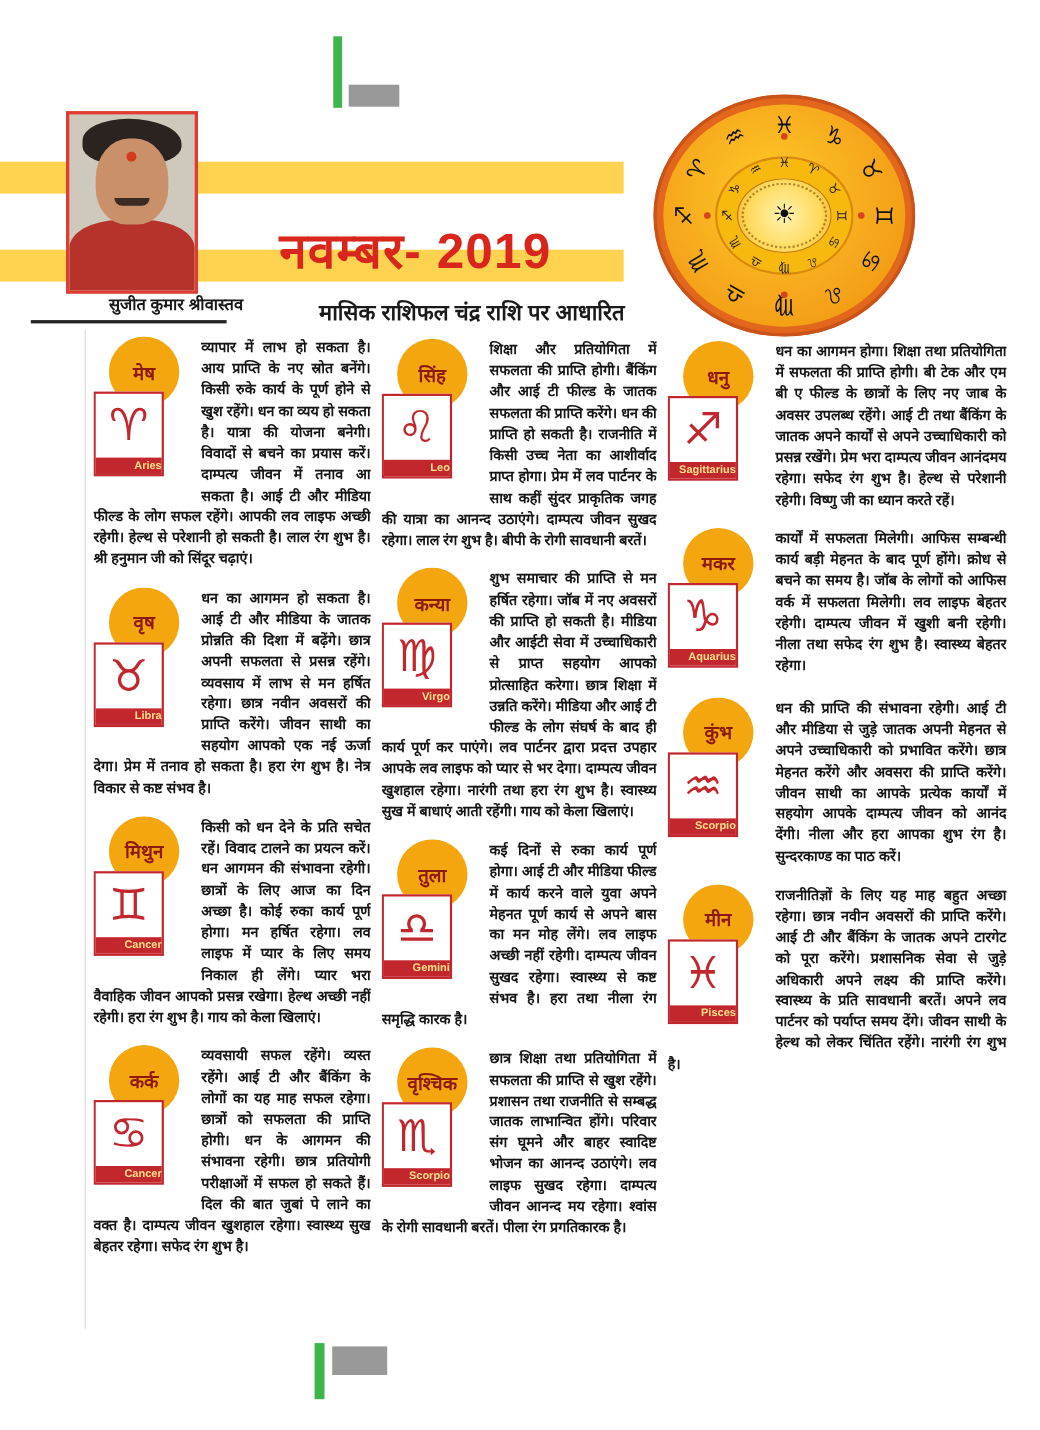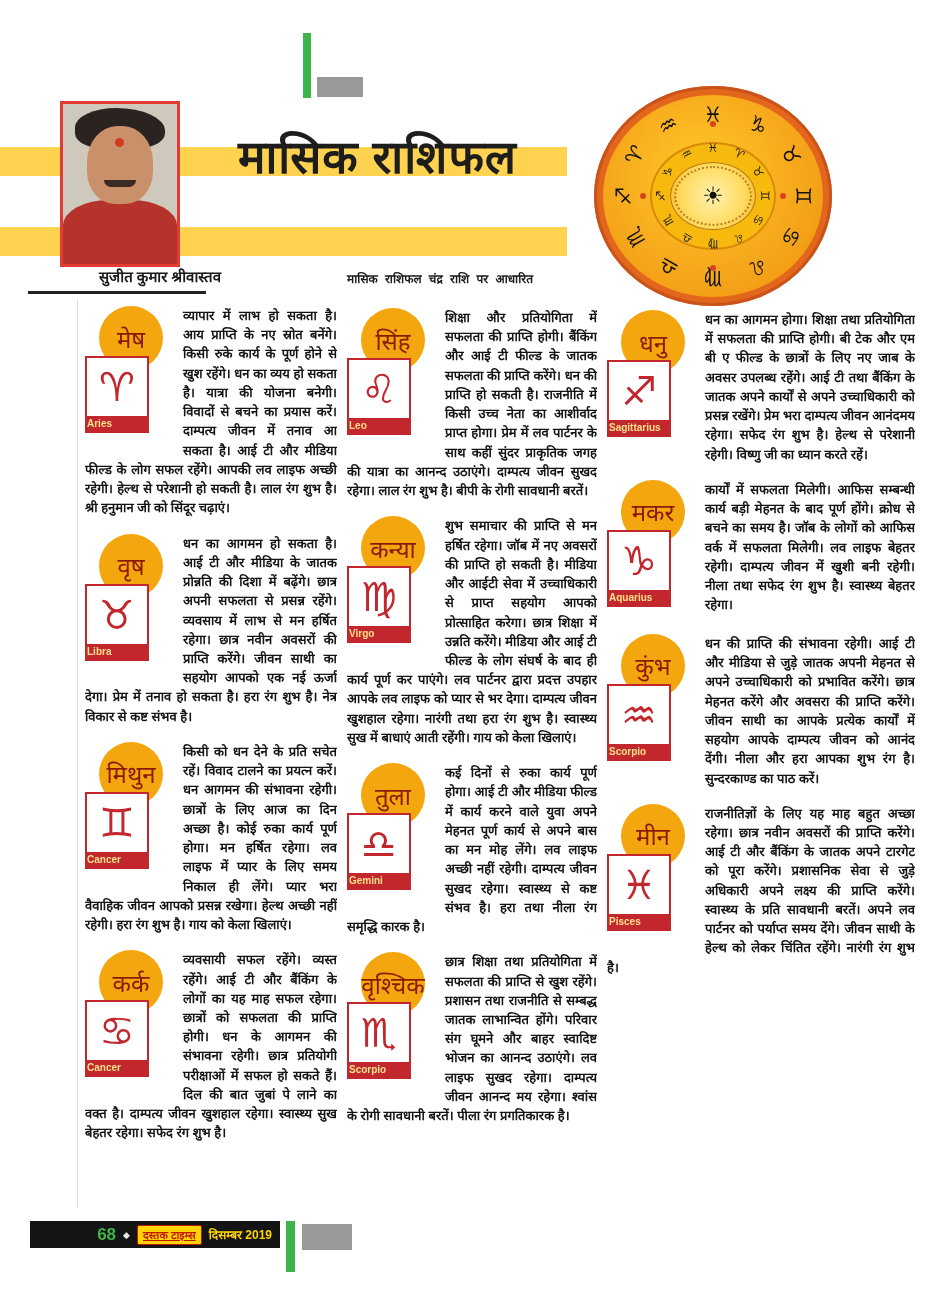--- a/index.html
+++ b/index.html
@@ -28,21 +28,21 @@
   .photo .tilak{position:absolute;left:52px;top:34px;width:9px;height:9px;background:#d43a1e;border-radius:50%;}
   .photo .mustache{position:absolute;left:41px;top:76px;width:32px;height:7px;background:#3a2c24;border-radius:0 0 8px 8px;}
   .photo .shirt{position:absolute;left:0px;top:96px;width:114px;height:64px;background:#b5332b;border-radius:40% 40% 0 0;}
 
   .title1{position:absolute;left:190px;top:124px;width:375px;text-align:center;
           font-size:46px;font-weight:bold;color:#1d1d1b;z-index:2;letter-spacing:1px;}
   .title2{position:absolute;left:190px;top:196px;width:375px;text-align:center;
           font-size:45px;font-weight:bold;color:var(--red);z-index:2;letter-spacing:1px;}
   .author{position:absolute;left:36px;top:266px;width:185px;text-align:right;font-size:15px;font-weight:bold;}
   .author-line{position:absolute;left:28px;top:291px;width:178px;height:3px;background:#222;}
-  .subtitle{position:absolute;left:290px;top:270px;width:300px;text-align:center;font-size:12px;font-weight:bold;font-family:Liberation Mono, monospace;}
+  .subtitle{position:absolute;left:290px;top:270px;width:300px;text-align:left;font-size:20px;font-weight:bold;}
 
   
   .wheel{position:absolute;left:594px;top:86px;width:238px;height:220px;z-index:2;}
   .wheel .rim{position:absolute;inset:0;border-radius:50%;background:#E2661C;box-shadow:inset 0 0 0 3px #c9531a;}
   .wheel .gold{position:absolute;inset:9px;border-radius:50%;
                background:radial-gradient(circle at 45% 40%, #FFCA28 0%, #F6A81C 55%, #EF920D 100%);}
   .wheel .mid{position:absolute;inset:56px;border-radius:50%;background:#F8B90F;box-shadow:inset 0 0 0 2px #D98A0C;}
   .wheel .center{position:absolute;inset:76px;border-radius:50%;
                  background:radial-gradient(circle,#FFF3B0 0%,#FFD95A 60%,#F2A40D 100%);
                  box-shadow:inset 0 0 0 1px #b97708;display:flex;align-items:center;justify-content:center;}
@@ -56,26 +56,26 @@
   .col{position:absolute;}
   .col1{left:85px;top:306px;width:252px;}
   .col2{left:347px;top:308px;width:250px;}
   .col3{left:607px;top:310px;width:308px;}
   .vline{position:absolute;left:77px;top:300px;width:1px;height:908px;background:#d9d9d9;}
 
   .sign-section{margin-bottom:16px;overflow:hidden;}
   .badge-col{float:left;width:88px;height:134px;position:relative;margin-right:10px;margin-bottom:4px;}
   .badge-circle{position:absolute;left:14px;top:0;width:64px;height:64px;border-radius:50%;
                 background:var(--badge-orange);display:flex;align-items:center;justify-content:center;
-                font-size:24px;font-weight:normal;color:var(--maroon);z-index:1;}
+                font-size:17px;font-weight:bold;color:var(--maroon);z-index:1;}
   .icon-box{position:absolute;left:0;top:50px;width:60px;background:#fff;border:2px solid var(--icon-red);z-index:2;}
   .icon-glyph{height:58px;display:flex;align-items:center;justify-content:center;
               font-size:40px;color:var(--icon-red);line-height:1;}
   .icon-label{background:var(--icon-red);color:#FFE08A;font-size:10px;font-weight:bold;
-              text-align:left;padding:2px 0;}
+              text-align:right;padding:2px 0;}
   .sign-text{margin:0;font-size:13px;font-weight:bold;line-height:1.48;text-align:justify;color:#141414;}
 
   
   .footer-bar{position:absolute;left:30px;top:1221px;width:250px;height:27px;background:#141414;
               display:flex;align-items:center;justify-content:flex-end;gap:7px;padding-right:8px;box-sizing:border-box;}
   .page-num{color:var(--green);font-size:17px;font-weight:bold;}
   .footer-diamond{color:#e8e8e8;font-size:9px;}
   .mag-logo{background:var(--footer-yellow);color:#C21807;font-size:11px;font-weight:bold;
             padding:1px 5px 2px;border:1px solid #C21807;border-radius:2px;text-decoration:underline;}
   .issue{color:var(--footer-yellow);font-size:12px;font-weight:bold;}
@@ -94,21 +94,21 @@
   <div class="stripe stripe2"></div>
 
   <div class="photo">
     <div class="shirt"></div>
     <div class="hair"></div>
     <div class="face"></div>
     <div class="tilak"></div>
     <div class="mustache"></div>
   </div>
 
-  <div class="title1">मासिक राशिफल</div>
+  <div class="title2">नवम्बर- 2019</div>
   <div class="author">सुजीत कुमार श्रीवास्तव</div>
   <div class="author-line"></div>
   <div class="subtitle">मासिक राशिफल चंद्र राशि पर आधारित</div>
 
   <div class="wheel">
     <div class="rim"></div>
     <div class="gold"></div>
     <div class="mid"></div>
     <div class="center">
       <div class="mandala"></div>
@@ -275,22 +275,16 @@
       <div class="badge-circle">मीन</div>
       <div class="icon-box">
         <div class="icon-glyph">♓</div>
         <div class="icon-label">Pisces</div>
       </div>
     </div>
     <p class="sign-text">राजनीतिज्ञों के लिए यह माह बहुत अच्छा रहेगा। छात्र नवीन अवसरों की प्राप्ति करेंगे। आई टी और बैंकिंग के जातक अपने टारगेट को पूरा करेंगे। प्रशासनिक सेवा से जुड़े अधिकारी अपने लक्ष्य की प्राप्ति करेंगे। स्वास्थ्य के प्रति सावधानी बरतें। अपने लव पार्टनर को पर्याप्त समय देंगे। जीवन साथी के हेल्थ को लेकर चिंतित रहेंगे। नारंगी रंग शुभ है।</p>
   </div>
 </div>
 
-  <div class="footer-bar">
-    <span class="page-num">68</span>
-    <span class="footer-diamond">◆</span>
-    <span class="mag-logo">दस्तक टाइम्स</span>
-    <span class="issue">दिसम्बर 2019</span>
-  </div>
   <div class="footer-green"></div>
   <div class="footer-gray"></div>
 
 </div>
 
 </body></html>

